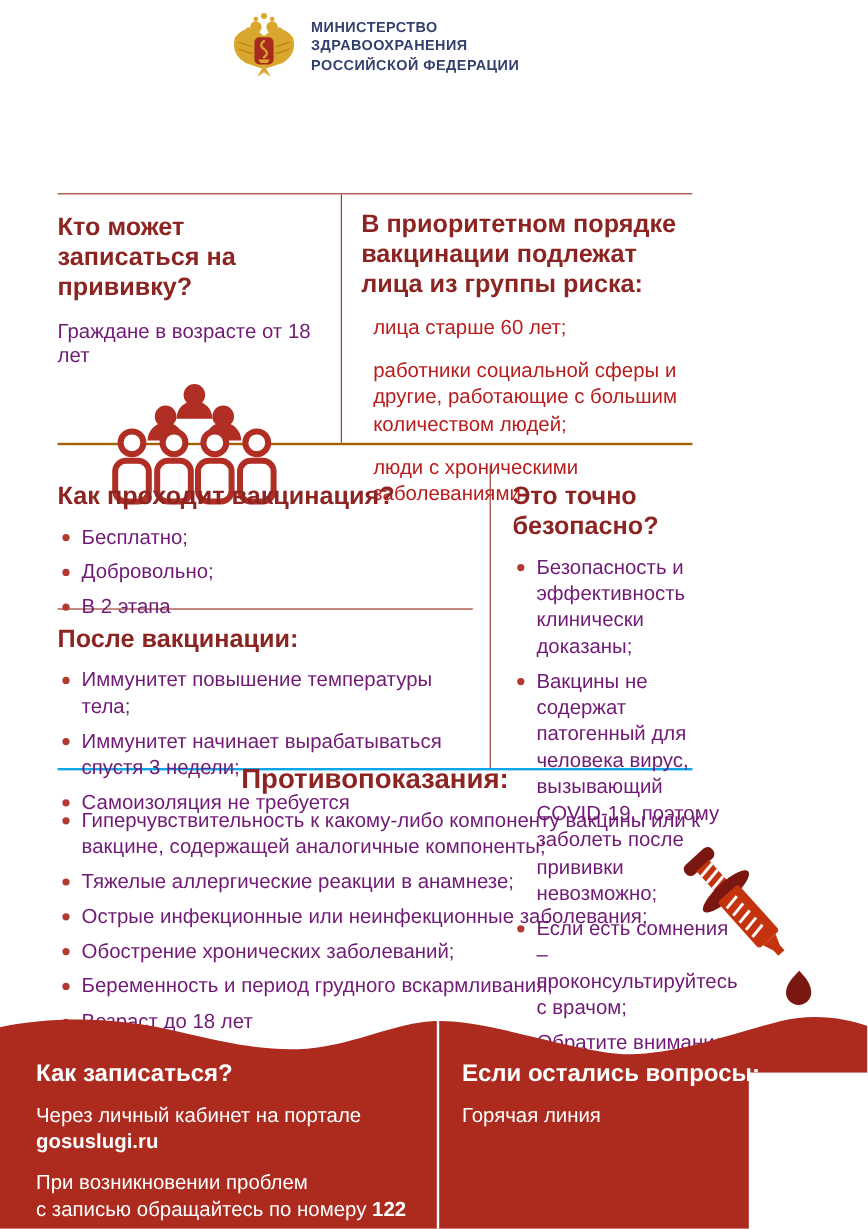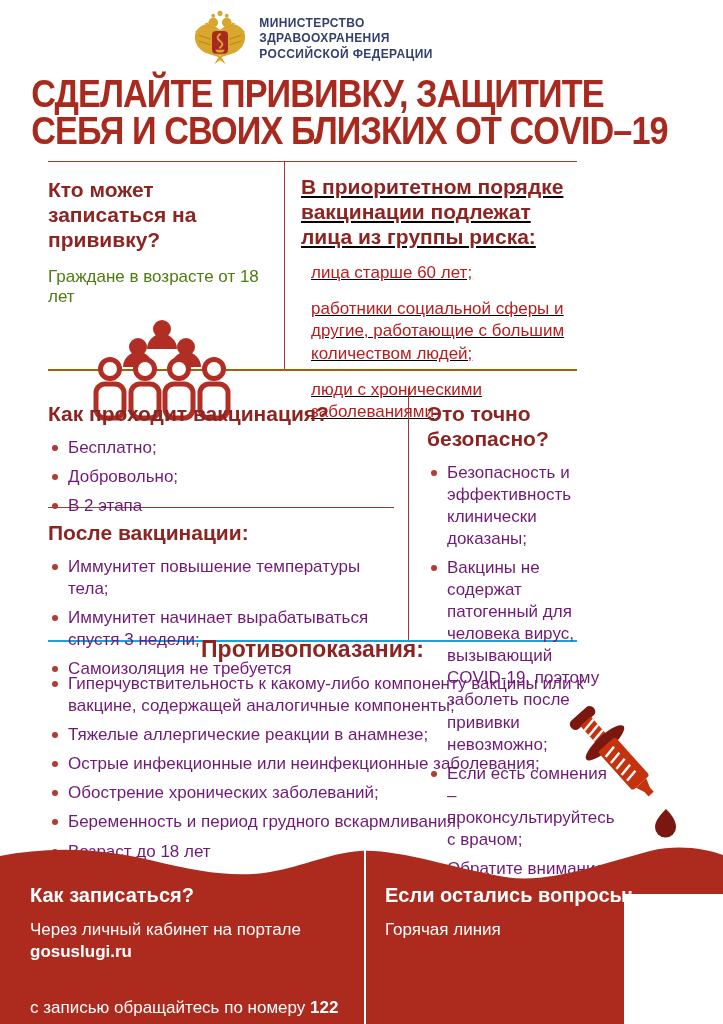--- a/index.html
+++ b/index.html
@@ -15,34 +15,34 @@
     letter-spacing:.4px;}
 
   
   .title{position:absolute;top:76px;left:0;right:0;text-align:center;
     color:#a82a1e;font-weight:bold;font-size:38px;line-height:37px;}
   .title .tline{transform:scaleX(.9);transform-origin:50% 50%;
     letter-spacing:-1px;white-space:nowrap;}
 
   
   .h2{color:#8c2522;font-weight:bold;font-size:21px;line-height:1.18;margin:0;}
-  .red-text{color:#4d7c0f;}
+  .red-text{color:#701a75;}
   ul.blist{margin:10px 0 0;padding:0;list-style:none;}
   ul.blist li{position:relative;padding-left:20px;margin-bottom:7px;
     color:#701a75;font-size:17px;line-height:1.3;}
   ul.blist li::before{content:"";position:absolute;left:4px;top:8px;
     width:6px;height:6px;border-radius:50%;background:#b23a33;}
 
   
   .row1{position:absolute;top:161px;left:48px;right:47px;height:210px;
     border-top:1px solid #9e3c33;border-bottom:2px solid #a16207;
     display:flex;box-sizing:border-box;}
   .row1-left{width:237px;flex:0 0 auto;border-right:1px solid #9e3c33;
     padding:16px 8px 0 0;box-sizing:border-box;}
-  .row1-right{flex:1;padding:13px 0 0 16px;text-decoration:underline;}
+  .row1-right{flex:1;padding:13px 0 0 16px;}
   .who-body{margin-top:15px;font-size:17px;}
   .people-wrap{margin-top:10px;text-align:center;}
   .pitem{margin:0 0 14px;padding-left:10px;color:#b91c1c;font-size:17px;
     line-height:1.3;}
 
   
   .row2{position:absolute;top:388px;left:48px;right:47px;height:254px;
     border-bottom:2px solid #0ea5e9;display:flex;box-sizing:border-box;}
   .row2-left{width:361px;flex:0 0 auto;border-right:1px solid #9e3c33;
     box-sizing:border-box;padding-right:14px;}
@@ -100,24 +100,20 @@
       <path d="M30,25 q-5,3.5 0,7 q5,3.5 0,7" fill="none" stroke="#d9a62e" stroke-width="2" stroke-linecap="round"></path>
       <path d="M25,41 h10 l-2,3 h-6 Z" fill="#d9a62e"></path>
     </svg>
     <div class="ministry">
       <div>МИНИСТЕРСТВО</div>
       <div>ЗДРАВООХРАНЕНИЯ</div>
       <div>РОССИЙСКОЙ ФЕДЕРАЦИИ</div>
     </div>
   </div>
 
-  <div class="title">
-    <div class="tline">СДЕЛАЙТЕ ПРИВИВКУ, ЗАЩИТИТЕ</div>
-    <div class="tline">СЕБЯ И СВОИХ БЛИЗКИХ ОТ COVID–19</div>
-  </div>
 
   <div class="row1">
     <div class="row1-left">
       <h2 class="h2">Кто может записаться на прививку?</h2>
       <div class="who-body red-text">Граждане в возрасте от 18 лет</div>
       <div class="people-wrap">
         <svg width="152" height="104" viewBox="0 0 152 104" aria-hidden="true">
           <g fill="#b02e24">
             <circle cx="76" cy="12" r="9"></circle>
             <path d="M61,32 a15,15 0 0 1 30,0 Z"></path>
@@ -222,21 +218,21 @@
     <div class="band"></div>
     <div class="fdivider"></div>
 
     <div class="fcol fcol-left">
       <h3 class="fh">Как записаться?</h3>
       <p class="fp">
         <span>Через личный кабинет на портале</span><br>
         <span class="fbold">gosuslugi.ru</span>
       </p>
       <p class="fp">
-        <br>
+        <span>При возникновении проблем</span><br>
         <span>с записью обращайтесь по номеру</span>
         <span class="fbold">122</span>
       </p>
     </div>
 
     <div class="fcol fcol-right">
       <h3 class="fh">Если остались вопросы:</h3>
       <p class="fp" style="margin-bottom:2px;">Горячая линия</p>
     </div>
   </div>

